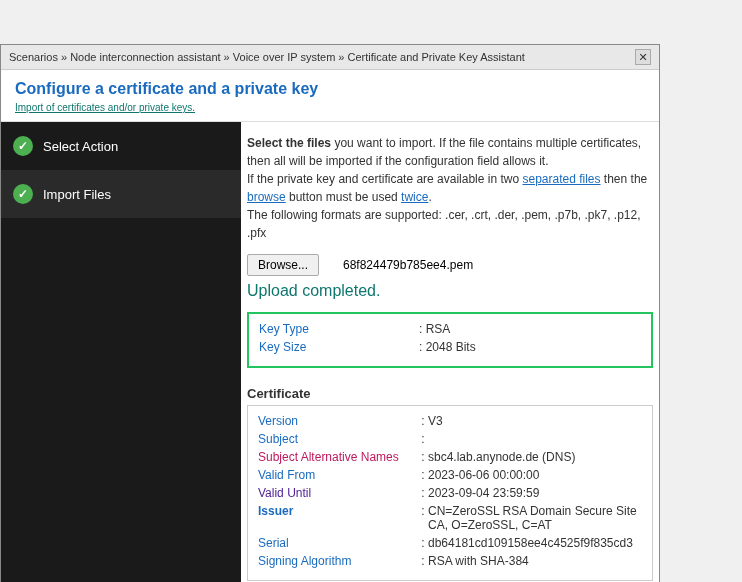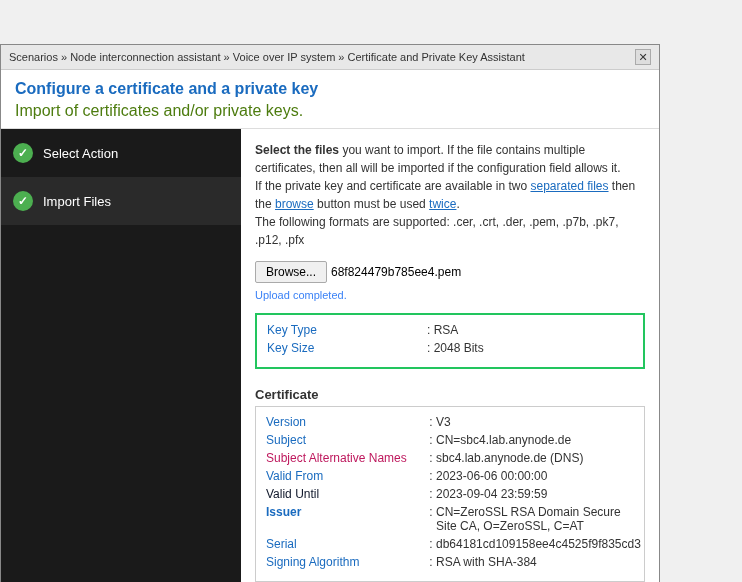--- a/index.html
+++ b/index.html
@@ -5,39 +5,39 @@
     * { box-sizing: border-box; margin: 0; padding: 0; }
     body { font-family: Arial, sans-serif; font-size: 12px; background: #f0f0f0; width: 742px; height: 582px; overflow: hidden; }
 
     .window { width: 660px; height: 582px; background: #fff; border: 1px solid #888; display: flex; flex-direction: column; margin-top: 44px; }
 
     .titlebar { background: #e8e8e8; padding: 4px 8px; display: flex; justify-content: space-between; align-items: center; border-bottom: 1px solid #ccc; font-size: 11px; color: #333; flex-shrink: 0; }
     .titlebar-close { width: 16px; height: 16px; background: #ddd; border: 1px solid #aaa; cursor: pointer; display: flex; align-items: center; justify-content: center; font-size: 11px; }
 
     .header { padding: 10px 14px 8px 14px; border-bottom: 1px solid #ddd; flex-shrink: 0; }
     .header h1 { font-size: 16px; color: #1a6bbf; font-weight: bold; margin-bottom: 4px; }
-    .header p { font-size: 16px; color: #4d7c0f; }
+    .header p { font-size: 10px; color: #0f766e; text-decoration: underline; }
 
     .body { display: flex; flex: 1; overflow: hidden; }
 
     .sidebar { width: 240px; background: #1a1a1a; flex-shrink: 0; }
     .sidebar-item { display: flex; align-items: center; padding: 14px 12px; cursor: pointer; color: #fff; font-size: 13px; }
     .sidebar-item.active { background: #2a2a2a; }
     .sidebar-item .check-icon { width: 20px; height: 20px; background: #4caf50; border-radius: 50%; display: flex; align-items: center; justify-content: center; margin-right: 10px; flex-shrink: 0; color: #fff; font-size: 12px; font-weight: bold; }
 
-    .content { flex: 1; padding: 12px 14px; overflow-y: auto; }
+    .content { flex: 1; padding: 12px 6px; overflow-y: auto; }
 
     .instruction { font-size: 12px; color: #333; line-height: 1.5; margin-bottom: 12px; }
     .instruction b { font-weight: bold; }
     .instruction a { color: #1a6bbf; text-decoration: underline; cursor: pointer; }
 
-    .upload-row { display: flex; align-items: center; gap: 4px; margin-bottom: 6px; }
+    .upload-row { display: flex; align-items: center; gap: 24px; margin-bottom: 6px; }
     .browse-btn { padding: 3px 10px; background: #f0f0f0; border: 1px solid #aaa; cursor: pointer; font-size: 12px; border-radius: 2px; }
     .filename { font-size: 12px; color: #000000; }
-    .upload-success { color: #3b82f6; font-size: 11px; margin-bottom: 12px; }
+    .upload-success { color: #0f766e; font-size: 16px; margin-bottom: 12px; }
 
     .section-box { border: 2px solid #22c55e; margin-bottom: 12px; }
     .section-title { font-size: 13px; font-weight: bold; color: #333; padding: 6px 0 4px 0; }
     .section-content { padding: 8px 10px; }
     .field-row { display: flex; font-size: 12px; margin-bottom: 4px; }
     .field-label { color: #1a6bbf; width: 160px; flex-shrink: 0; }
     .field-value { color: #333; }
     .cert-scroll { max-height: 200px; overflow-y: auto; border: 1px solid #ccc; }
     .cert-scroll::-webkit-scrollbar { width: 12px; }
     .cert-scroll::-webkit-scrollbar-track { background: #f0f0f0; border-left: 1px solid #ccc; }
@@ -116,34 +116,33 @@
         <div class="cert-scroll">
           <div class="section-content" id="cert-fields">
           <div class="field-row">
       <span class="field-label" style="color:#1a6bbf;">Version</span>
       <span class="field-value">&nbsp;:&nbsp;</span>
       <span class="field-value">V3</span>
     </div>
               <div class="field-row">
       <span class="field-label" style="color:#1a6bbf;">Subject</span>
       <span class="field-value">&nbsp;:&nbsp;</span>
-      <span class="field-value">CN=sbc4.lab.anynode.de</span>
     </div>
               <div class="field-row">
       <span class="field-label" style="color:#be185d;">Subject Alternative Names</span>
       <span class="field-value">&nbsp;:&nbsp;</span>
       <span class="field-value">sbc4.lab.anynode.de (DNS)</span>
     </div>
               <div class="field-row">
       <span class="field-label" style="color:#1a6bbf;">Valid From</span>
       <span class="field-value">&nbsp;:&nbsp;</span>
       <span class="field-value">2023-06-06 00:00:00</span>
     </div>
               <div class="field-row">
-      <span class="field-label" style="color:#0f172a;">Valid Until</span>
+      <span class="field-label" style="color:#4c1d95;">Valid Until</span>
       <span class="field-value">&nbsp;:&nbsp;</span>
       <span class="field-value">2023-09-04 23:59:59</span>
     </div>
               <div class="field-row">
       <span class="field-label" style="color:#1a6bbf;font-weight:bold;">Issuer</span>
       <span class="field-value">&nbsp;:&nbsp;</span>
       <span class="field-value">CN=ZeroSSL RSA Domain Secure Site CA, O=ZeroSSL, C=AT</span>
     </div>
               <div class="field-row">
       <span class="field-label" style="color:#1a6bbf;">Serial</span>

